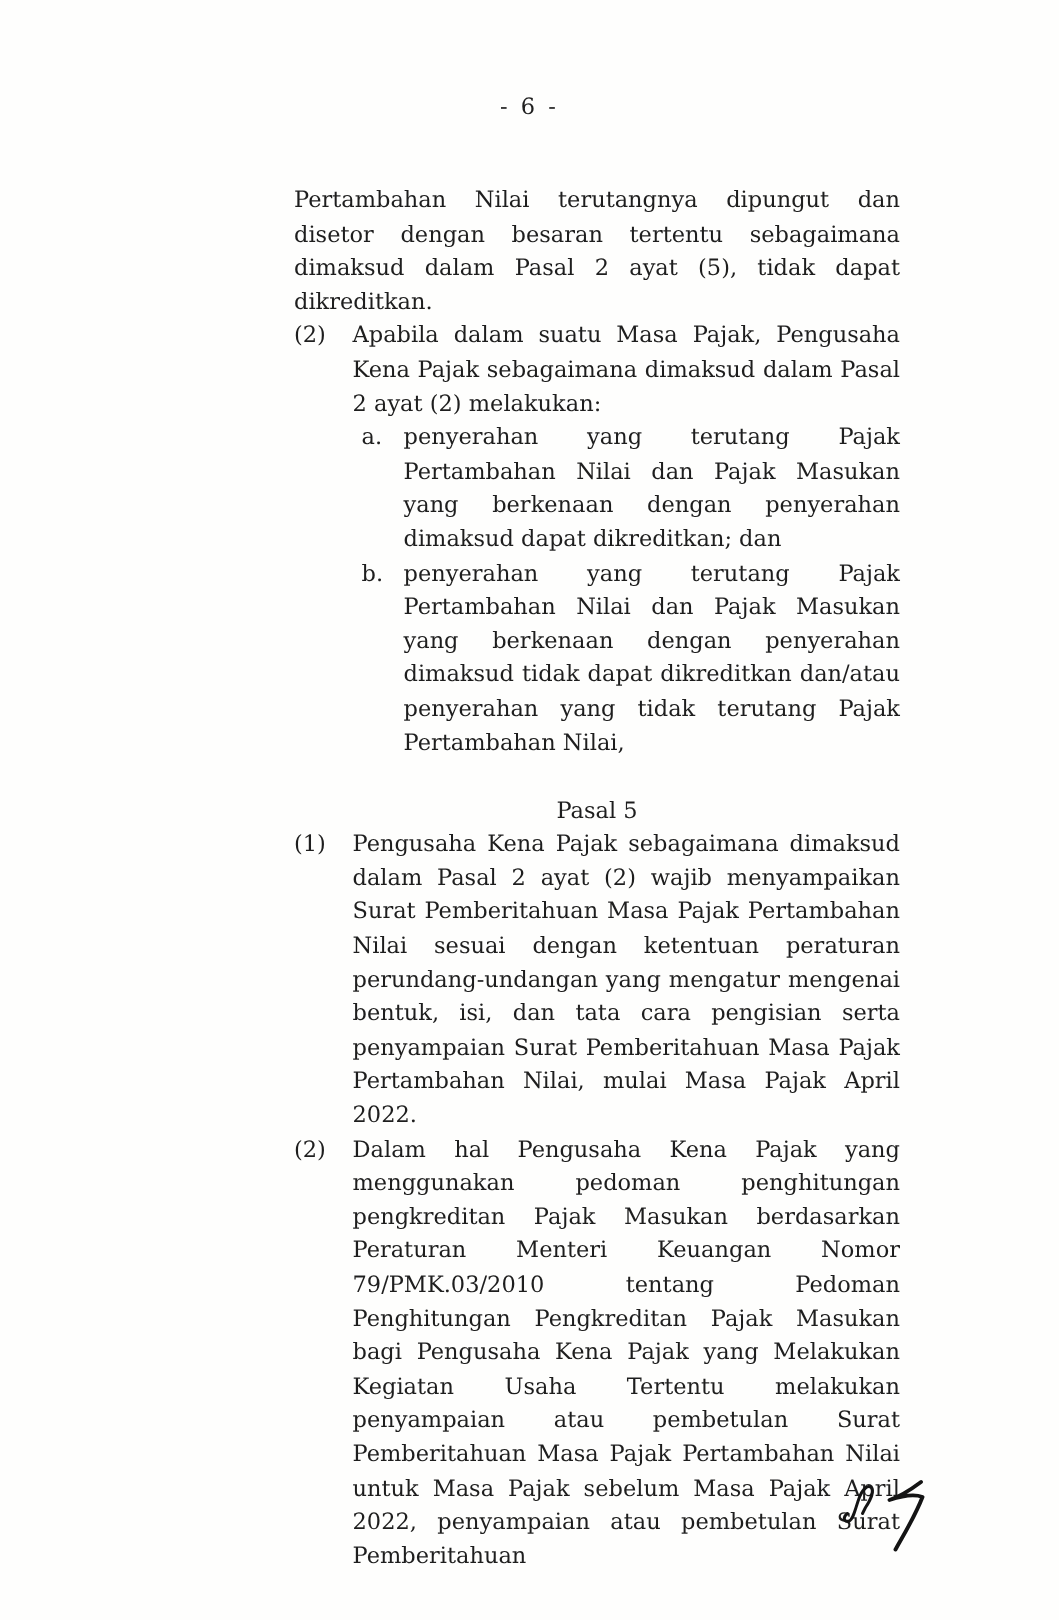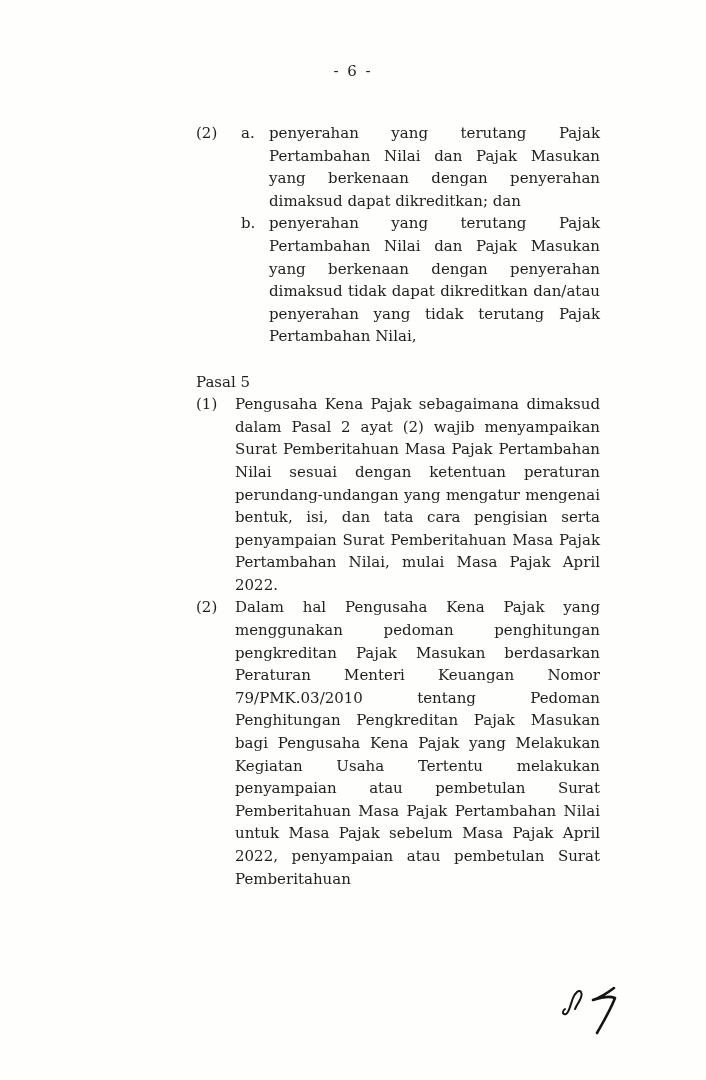--- a/index.html
+++ b/index.html
@@ -48,43 +48,46 @@
   }
   .marker { display: block; }
   .sub-item {
     display: grid;
     grid-template-columns: 28px 1fr;
     margin-left: 6px;
     align-items: start;
   }
   .pasal-heading {
     margin-top: 22.6px;
+    text-align: center;
   }
   .paraf {
     position: absolute;
     left: 558px;
     top: 981px;
     width: 72px;
     height: 56px;
   }
   .paraf svg { display: block; width: 100%; height: 100%; }
 </style>
 </head>
 <body>
 
 <div class="page">
 
   <div class="page-number">- 6 -</div>
 
   <div class="body-block">
 
+    <p class="jt cont-para">Pertambahan Nilai terutangnya dipungut dan disetor dengan besaran tertentu sebagaimana dimaksud dalam Pasal 2 ayat (5), tidak dapat dikreditkan.</p>
 
     <div class="num-item">
       <span class="marker">(2)</span>
       <div>
+        <p class="jt">Apabila dalam suatu Masa Pajak, Pengusaha Kena Pajak sebagaimana dimaksud dalam Pasal 2 ayat (2) melakukan:</p>
 
         <div class="sub-item">
           <span class="marker">a.</span>
           <p class="jt">penyerahan yang terutang Pajak Pertambahan Nilai dan Pajak Masukan yang berkenaan dengan penyerahan dimaksud dapat dikreditkan; dan</p>
         </div>
 
         <div class="sub-item">
           <span class="marker">b.</span>
           <p class="jt">penyerahan yang terutang Pajak Pertambahan Nilai dan Pajak Masukan yang berkenaan dengan penyerahan dimaksud tidak dapat dikreditkan dan/atau penyerahan yang tidak terutang Pajak Pertambahan Nilai,</p>
         </div>

